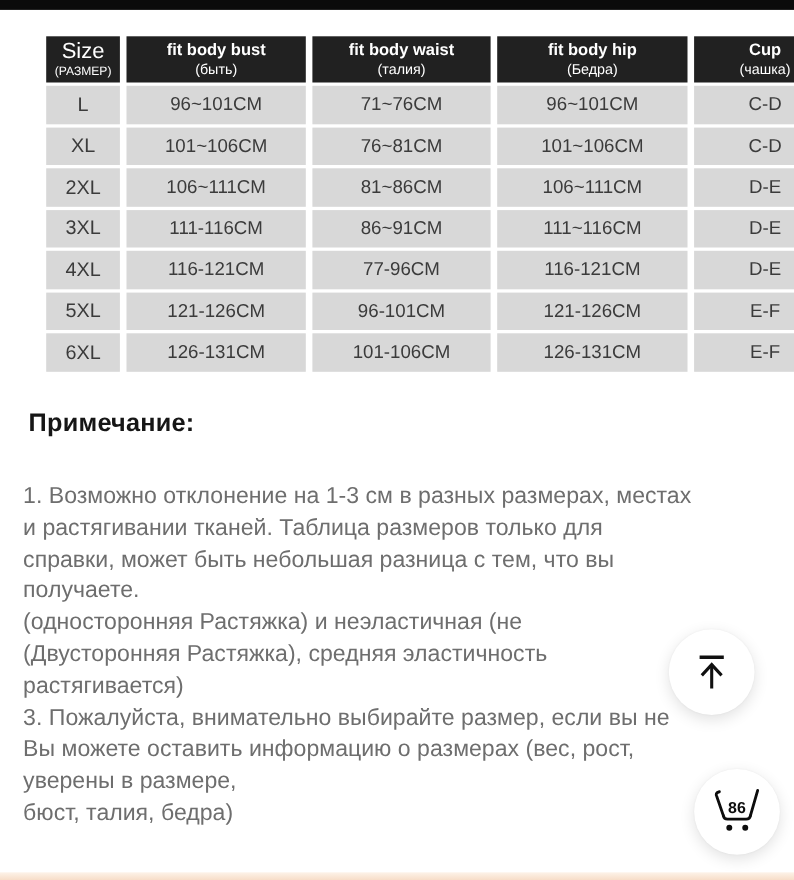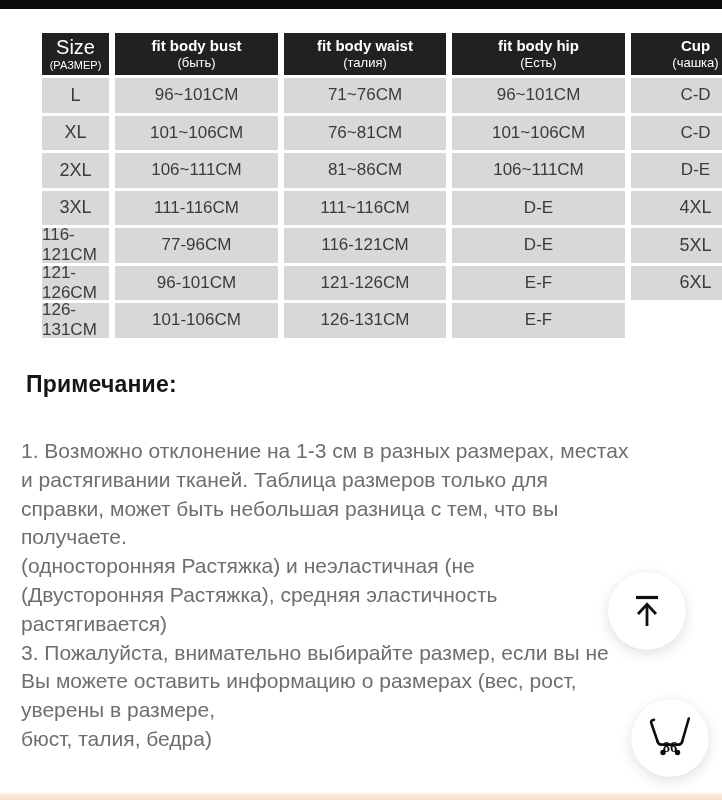--- a/index.html
+++ b/index.html
@@ -45,22 +45,22 @@
   
   .fab{
     position:absolute;width:78px;height:78px;border-radius:50%;
     background:#ffffff;
     box-shadow:0 4px 14px rgba(0,0,0,.12), 0 0 2px rgba(0,0,0,.05);
     display:flex;align-items:center;justify-content:center;
   }
   .fab-top{left:608px;top:572px;}
   .fab-cart{left:631px;top:699px;}
   .cart-count{
-    position:absolute;left:50%;top:48px;transform:translate(-50%,-50%);
-    font-size:14.5px;font-weight:bold;color:#0d0d0d;font-family:Liberation Serif, serif;
+    position:absolute;left:50%;top:36px;transform:translate(-50%,-50%);
+    font-size:14.5px;font-weight:bold;color:#0d0d0d;
   }
   .bottom-strip{
     position:absolute;left:0;bottom:0;width:722px;height:7px;
     background:linear-gradient(#fdf3e9,#f7ddc8);
   }
 </style>
 </head>
 <body>
 
 <div class="top-bar"></div>
@@ -74,21 +74,21 @@
   <div class="th">
     <div class="th-main">fit body bust</div>
     <div class="th-sub">(быть)</div>
   </div>
   <div class="th">
     <div class="th-main">fit body waist</div>
     <div class="th-sub">(талия)</div>
   </div>
   <div class="th">
     <div class="th-main">fit body hip</div>
-    <div class="th-sub">(Есть)</div>
+    <div class="th-sub">(Бедра)</div>
   </div>
   <div class="th">
     <div class="th-main">Cup</div>
     <div class="th-sub">(чашка)</div>
   </div>
 
   <div class="td size-col">L</div>
   <div class="td">96~101CM</div>
   <div class="td">71~76CM</div>
   <div class="td">96~101CM</div>
@@ -101,20 +101,21 @@
   <div class="td">C-D</div>
 
   <div class="td size-col">2XL</div>
   <div class="td">106~111CM</div>
   <div class="td">81~86CM</div>
   <div class="td">106~111CM</div>
   <div class="td">D-E</div>
 
   <div class="td size-col">3XL</div>
   <div class="td">111-116CM</div>
+  <div class="td">86~91CM</div>
   <div class="td">111~116CM</div>
   <div class="td">D-E</div>
 
   <div class="td size-col">4XL</div>
   <div class="td">116-121CM</div>
   <div class="td">77-96CM</div>
   <div class="td">116-121CM</div>
   <div class="td">D-E</div>
 
   <div class="td size-col">5XL</div>

